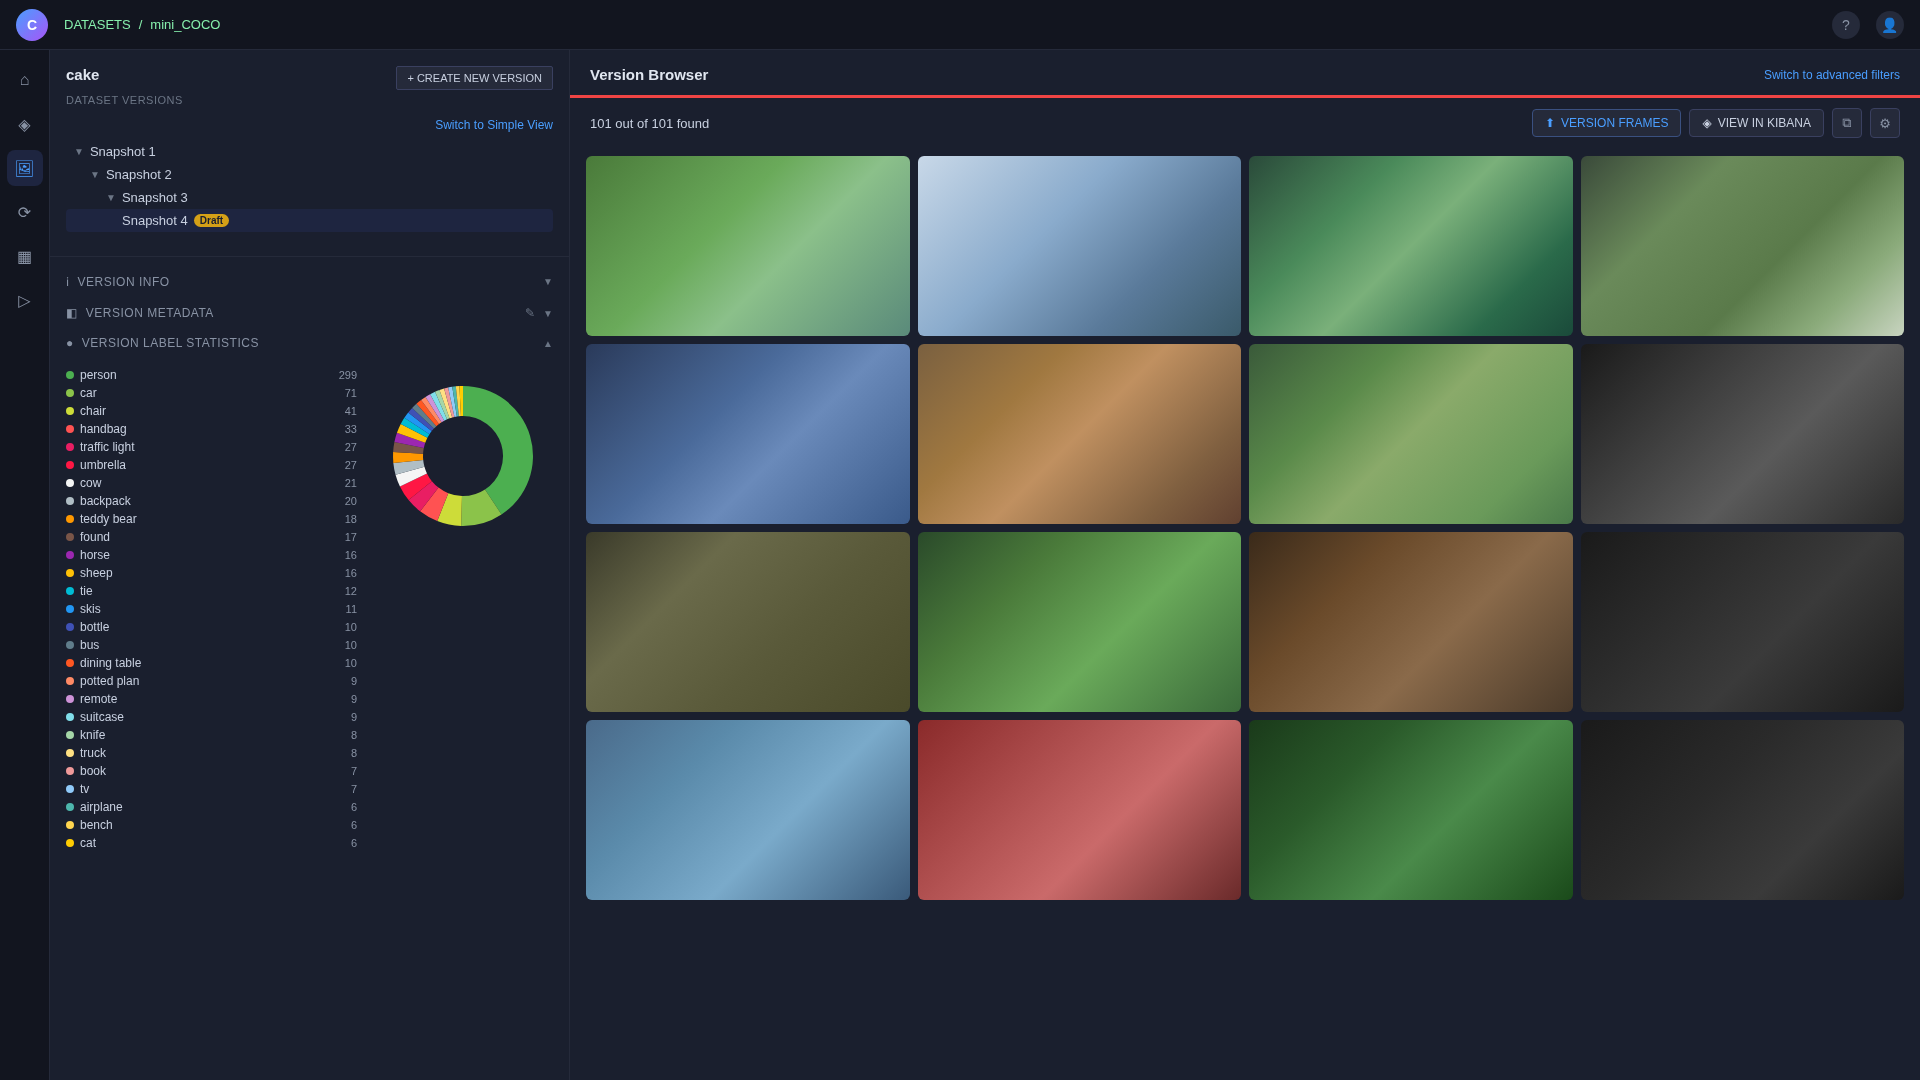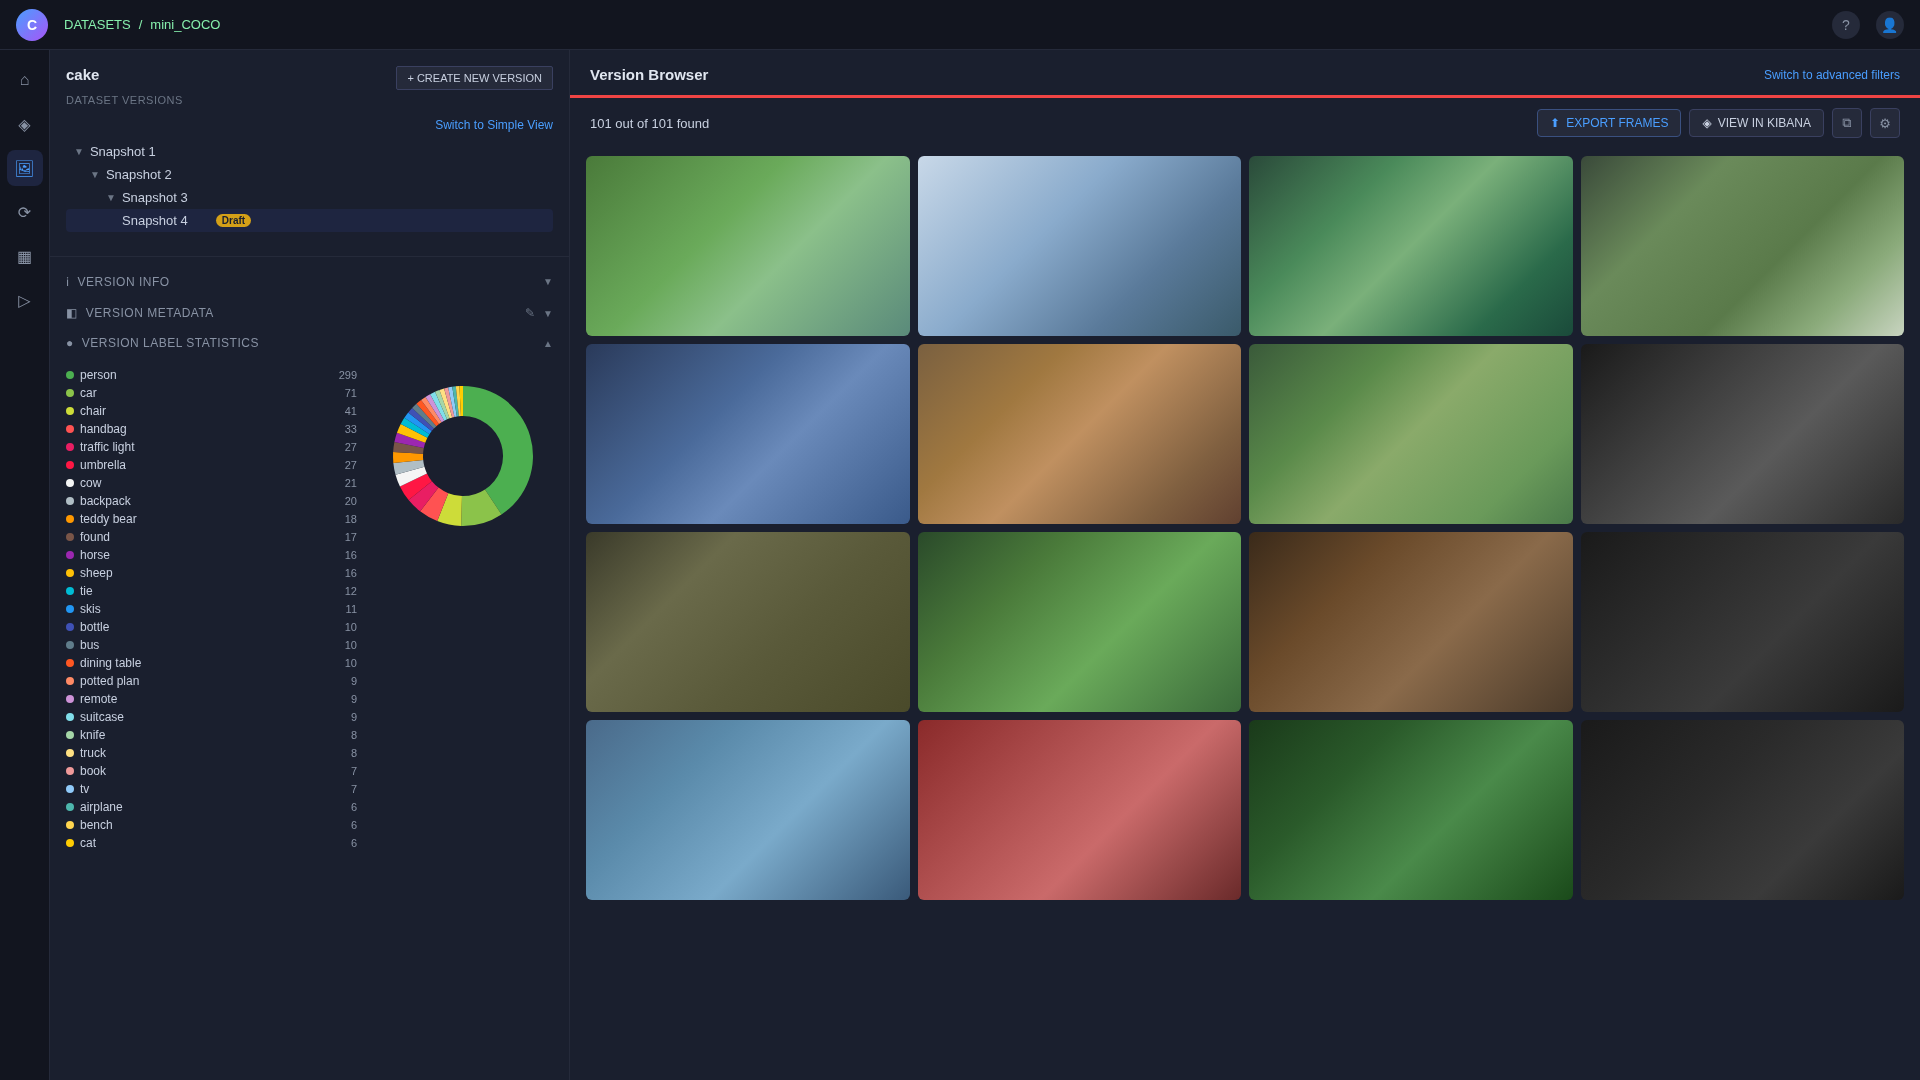--- a/index.html
+++ b/index.html
@@ -27,21 +27,21 @@
     .dataset-versions-label { font-size: 11px; color: #6b7585; text-transform: uppercase; letter-spacing: 0.5px; margin-bottom: 8px; }
     .create-version-btn { float: right; background: #252a3a; border: 1px solid #3a4060; color: #c8d0e0; padding: 5px 10px; border-radius: 2px; font-size: 11px; cursor: pointer; display: flex; align-items: center; gap: 4px; }
     .switch-simple { float: right; color: #4a9eff; font-size: 12px; cursor: pointer; text-decoration: none; clear: both; display: block; text-align: right; margin-top: 4px; }
     .version-tree { padding: 8px 0; }
     .tree-item { padding: 4px 8px; cursor: pointer; display: flex; align-items: center; gap: 6px; color: #c8d0e0; font-size: 13px; }
     .tree-item .arrow { color: #6b7585; font-size: 10px; }
     .tree-item.indent1 { padding-left: 24px; }
     .tree-item.indent2 { padding-left: 40px; }
     .tree-item.indent3 { padding-left: 56px; }
     .tree-item.selected { background: #1e2540; border-radius: 4px; }
-    .draft-badge { background: #d4a017; color: #1a1f2e; font-size: 10px; padding: 1px 6px; border-radius: 10px; font-weight: 600; margin-left: 22px; }
+    .draft-badge { background: #d4a017; color: #1a1f2e; font-size: 10px; padding: 1px 6px; border-radius: 10px; font-weight: 600; }
 
     
     .left-panel-sections { flex: 1; overflow-y: auto; padding: 8px 0; }
     .section-header { display: flex; align-items: center; justify-content: space-between; padding: 8px 16px; cursor: pointer; }
     .section-header-left { display: flex; align-items: center; gap: 8px; color: #8892a4; font-size: 12px; text-transform: uppercase; letter-spacing: 0.5px; }
     .section-chevron { color: #6b7585; font-size: 10px; }
     .section-edit { color: #6b7585; font-size: 12px; }
 
     
     .label-stats { padding: 8px 16px; }
@@ -365,21 +365,21 @@
       <span class="version-browser-title">Version Browser</span>
       <a class="adv-filters-link">Switch to advanced filters</a>
     </div>
 
 
     <div class="toolbar">
       <span class="results-count">101 out of 101 found</span>
       <div class="toolbar-actions">
         <button class="toolbar-btn primary">
           <span>⬆</span>
-          <span>EXPORT FRAMES</span>
+          <span>VERSION FRAMES</span>
         </button>
         <button class="toolbar-btn">
           <span>◈</span>
           <span>VIEW IN KIBANA</span>
         </button>
         <div class="toolbar-icon-btn">⧉</div>
         <div class="toolbar-icon-btn">⚙</div>
       </div>
     </div>
 

